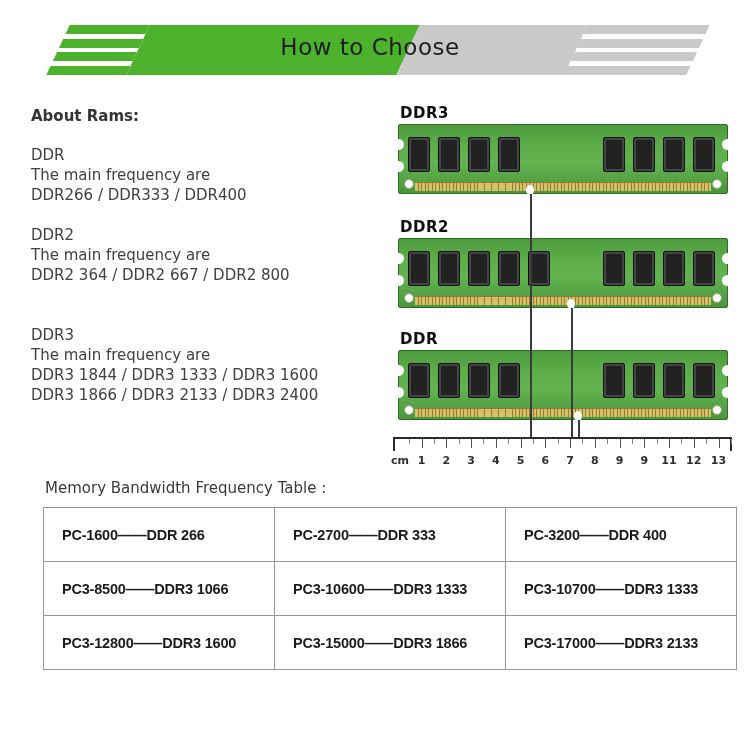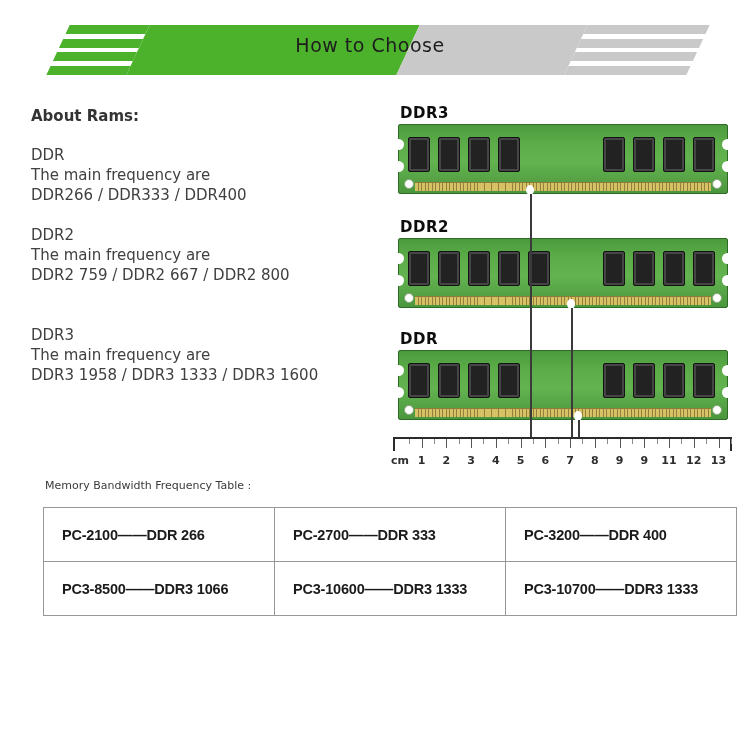--- a/index.html
+++ b/index.html
@@ -20,21 +20,21 @@
   
   .header-band{position:absolute;left:58px;top:25px;height:50px;display:flex;
     transform:skewX(-25deg);transform-origin:center;}
   .hb-stripes-left{width:80px;height:100%;
     background:repeating-linear-gradient(to bottom,var(--accent-green) 0 9px,#fff 9px 13.7px);}
   .hb-green{width:270px;height:100%;background:var(--accent-green);}
   .hb-gray{width:168px;height:100%;background:var(--band-gray);}
   .hb-stripes-right{width:122px;height:100%;
     background:repeating-linear-gradient(to bottom,var(--band-gray) 0 9px,#fff 9px 13.7px);}
   .header-title{position:absolute;left:245px;top:34px;width:250px;text-align:center;
-    font-size:19px;font-weight:500;color:#1d1d1d;letter-spacing:.5px;}
+    font-size:23px;font-weight:500;color:#1d1d1d;letter-spacing:.5px;}
 
   
   .about-heading{position:absolute;left:31px;top:107px;font-size:15px;font-weight:bold;color:#333;}
   .about-para{position:absolute;left:31px;font-size:15px;color:var(--text-gray);line-height:20px;}
   .about-foot{position:absolute;left:31px;top:413px;font-size:15px;color:var(--text-gray);}
 
   
   .module{position:absolute;left:398px;width:330px;height:70px;}
   .module-label{position:absolute;left:2px;top:-20px;font-size:15px;font-weight:bold;color:#0d0d0d;letter-spacing:.5px;}
   .board{position:absolute;inset:0;border:1px solid var(--pcb-edge);border-radius:2px;
@@ -52,21 +52,21 @@
   
   .ruler{position:absolute;left:393px;top:437px;width:345px;height:38px;z-index:2;}
   .ruler-line{position:absolute;left:0;top:0;width:339px;height:0;border-top:2px solid #2b2b2b;}
   .ruler-cap{position:absolute;top:0;width:2px;height:14px;background:#2b2b2b;}
   .tick-major{position:absolute;top:2px;width:1px;height:9px;background:#555;}
   .tick-minor{position:absolute;top:2px;width:1px;height:5px;background:#8a8a8a;}
   .ruler-num{position:absolute;top:17px;width:20px;margin-left:-10px;text-align:center;
     font-size:11px;font-weight:bold;color:#2e2e2e;}
 
   
-  .table-title{position:absolute;left:45px;top:479px;font-size:11px;color:#3a3a3a;}
+  .table-title{position:absolute;left:45px;top:479px;font-size:15px;color:#3a3a3a;}
   .freq-table-wrap{position:absolute;left:43px;top:507px;}
   table.freq{border-collapse:collapse;table-layout:fixed;width:635px;}
   table.freq td{width:211px;height:51px;border:1px solid var(--table-border);
     font-family:"Liberation Sans",sans-serif;font-size:14.5px;font-weight:bold;color:var(--ink);
     padding-left:18px;vertical-align:middle;letter-spacing:-0.2px;}
 </style>
 </head>
 <body>
 
 <div class="page">
@@ -82,26 +82,27 @@
   <div class="about-heading">About Rams:</div>
   <div id="about-paras">
       <div class="about-para" style="top: 145px;">
         <div>DDR</div>
         <div>The main frequency are</div>
         <div>DDR266 / DDR333 / DDR400</div>
       </div>
       <div class="about-para" style="top: 225px;">
         <div>DDR2</div>
         <div>The main frequency are</div>
-        <div>DDR2 759 / DDR2 667 / DDR2 800</div>
+        <div>DDR2 364 / DDR2 667 / DDR2 800</div>
       </div>
       <div class="about-para" style="top: 325px;">
         <div>DDR3</div>
         <div>The main frequency are</div>
-        <div>DDR3 1958 / DDR3 1333 / DDR3 1600</div>
+        <div>DDR3 1844 / DDR3 1333 / DDR3 1600</div>
+        <div>DDR3 1866 / DDR3 2133 / DDR3 2400</div>
       </div>
     </div>
 
   <div id="diagram">
       <div class="module" style="top: 124px;">
         <div class="module-label">DDR3</div>
         <div class="board">
           <div class="side-notch" style="left: -6px; top: 14px;"></div>
           <div class="side-notch" style="left: -6px; top: 36px;"></div>
           <div class="side-notch" style="right: -6px; top: 14px;"></div>
@@ -213,26 +214,31 @@
       <div class="ruler-num" style="left: 300.75px;">12</div>
       <div class="tick-major" style="left: 325.5px;"></div>
       <div class="ruler-num" style="left: 325.5px;">13</div>
     </div>
 
   <div class="table-title">Memory Bandwidth Frequency Table :</div>
   <div class="freq-table-wrap">
     <table class="freq">
         <tbody id="freq-body">
           <tr>
-            <td>PC-2100——DDR 266</td>
+            <td>PC-1600——DDR 266</td>
             <td>PC-2700——DDR 333</td>
             <td>PC-3200——DDR 400</td>
           </tr>
           <tr>
             <td>PC3-8500——DDR3 1066</td>
             <td>PC3-10600——DDR3 1333</td>
             <td>PC3-10700——DDR3 1333</td>
           </tr>
+          <tr>
+            <td>PC3-12800——DDR3 1600</td>
+            <td>PC3-15000——DDR3 1866</td>
+            <td>PC3-17000——DDR3 2133</td>
+          </tr>
         </tbody>
       </table>
   </div>
 
 </div>
 
 </body></html>

